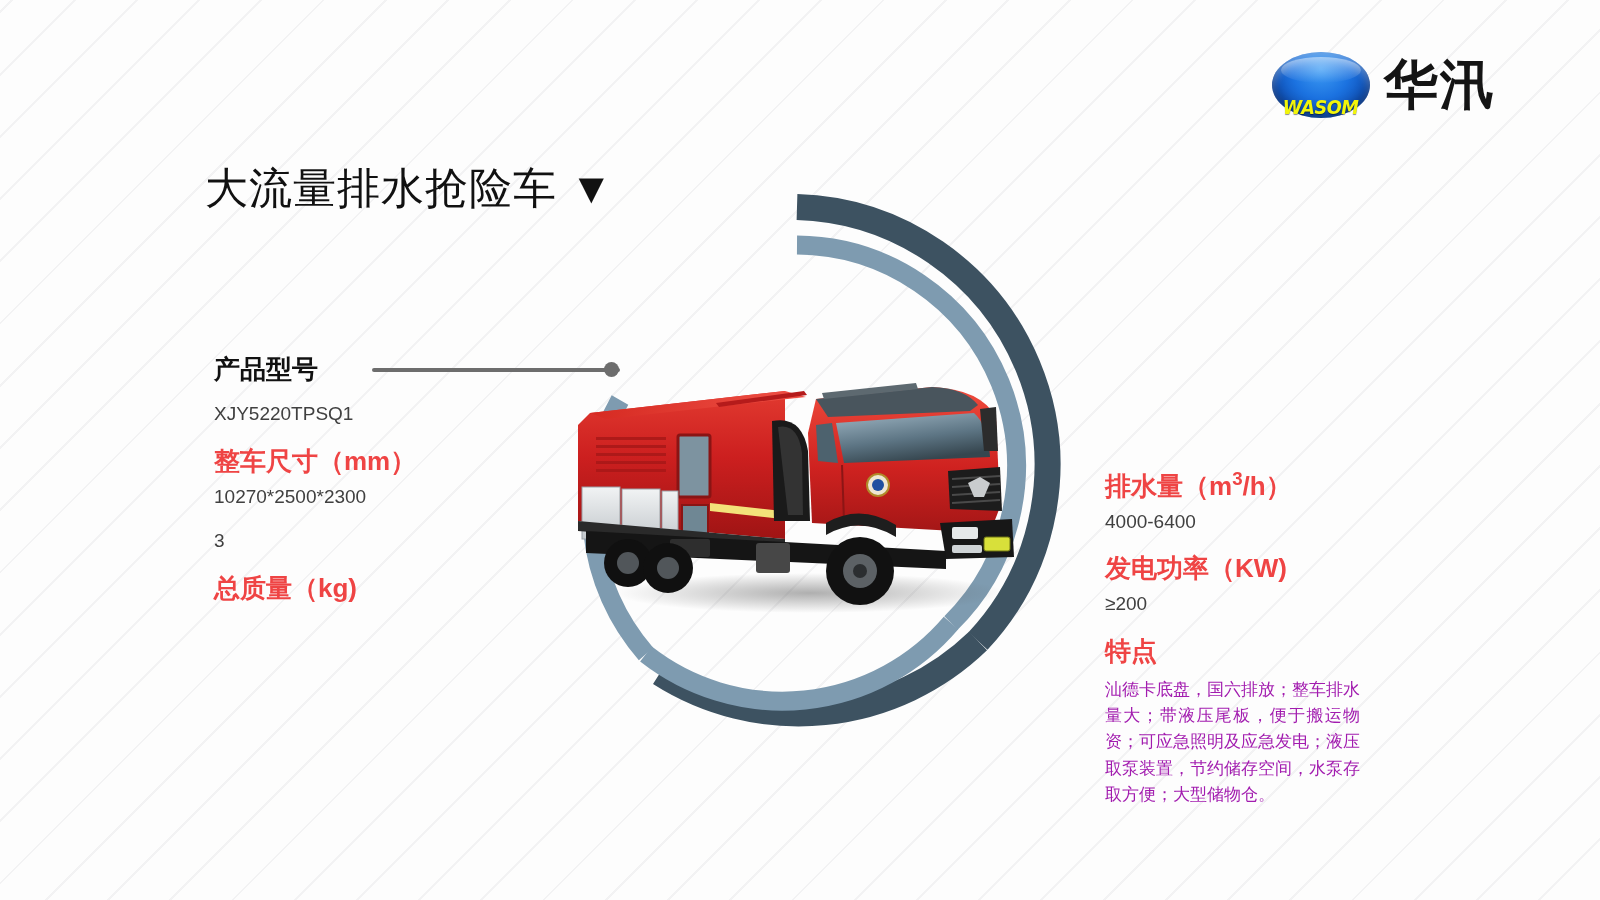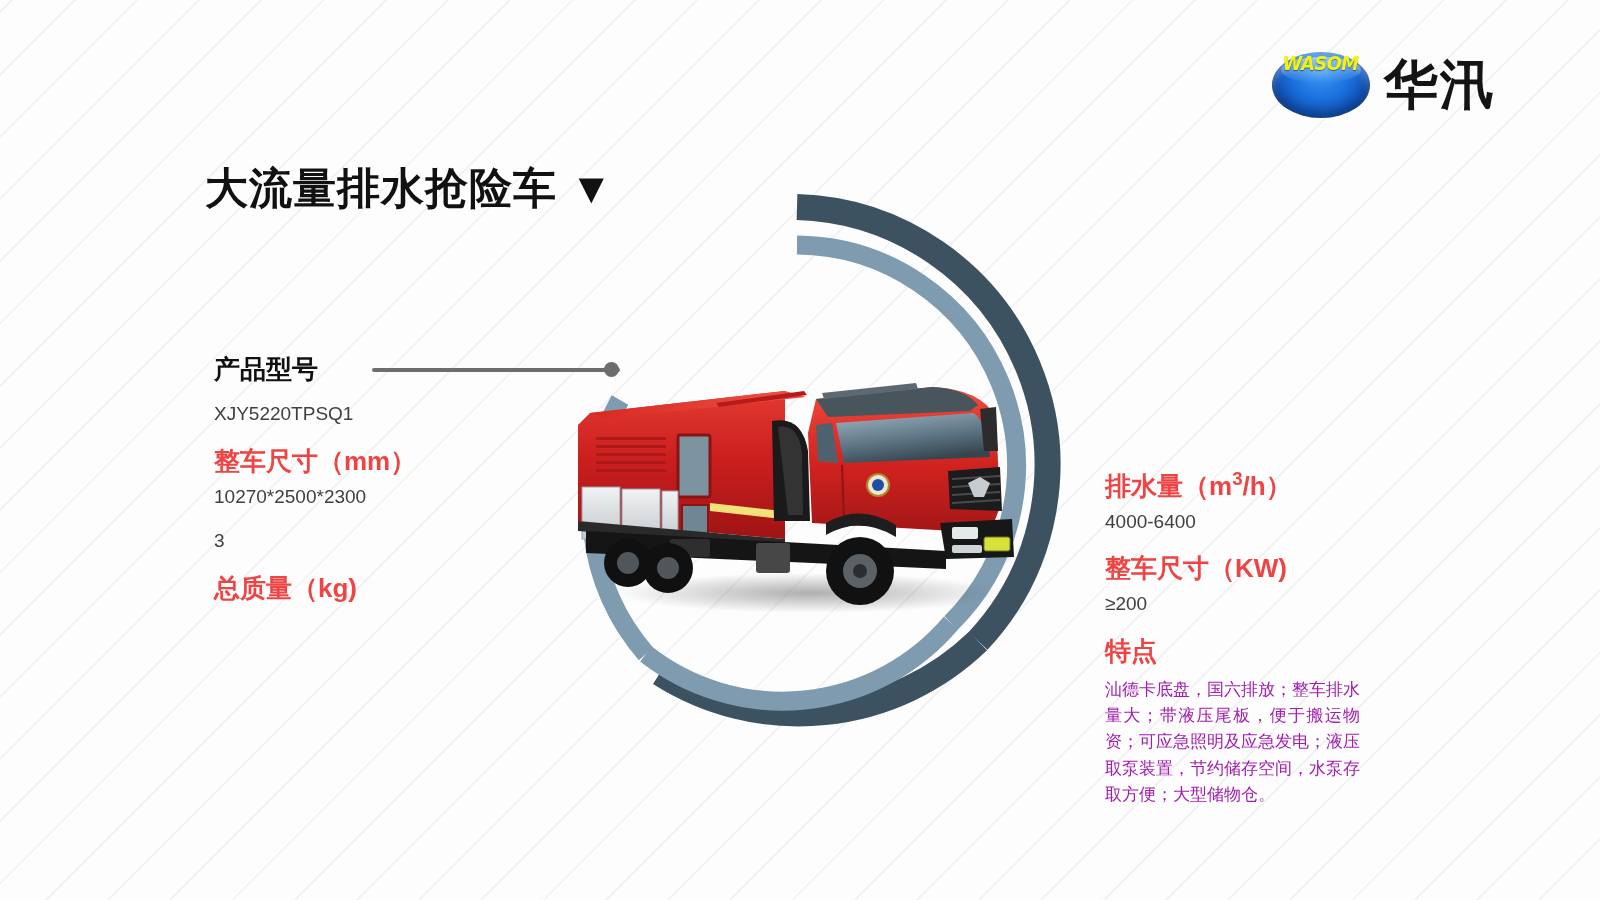--- a/index.html
+++ b/index.html
@@ -31,21 +31,21 @@
 
   
   #logo{
     position:absolute;left:1272px;top:46px;
     width:232px;height:78px;
     display:flex;align-items:center;gap:14px;
   }
   #logo-mark{
     position:relative;
     width:98px;height:66px;
-    display:flex;align-items:flex-start;justify-content:center;
+    display:flex;align-items:flex-end;justify-content:center;
   }
   #logo-mark .ell{
     position:absolute;left:0;top:0;width:98px;height:66px;
     border-radius:50%;
     background:radial-gradient(ellipse at 50% 26%,#3f9df5 0%,#1b72e0 42%,#0d49ad 78%,#0a3a8d 100%);
     box-shadow:inset 0 -6px 12px rgba(0,0,0,.30), inset 0 5px 9px rgba(255,255,255,.35);
   }
   #logo-mark .gloss{
     position:absolute;left:9px;top:5px;width:80px;height:26px;
     border-radius:50%;
@@ -62,21 +62,21 @@
   }
   #logo-cn{
     font-family:Liberation Serif, serif;
     font-weight:bold;font-size:54px;line-height:1;
     color:#141414;letter-spacing:2px;
   }
 
   
   #page-title{
     position:absolute;left:205px;top:160px;
-    font-size:43px;font-weight:bold;color:#111;
+    font-size:43px;font-weight:normal;color:#111;
     letter-spacing:1px;white-space:nowrap;
   }
 
   
   #arc-decor{position:absolute;left:0;top:0;width:1600px;height:900px;pointer-events:none;}
 
   
   #truck-photo{position:absolute;left:560px;top:325px;width:470px;height:300px;}
 
   
@@ -278,20 +278,20 @@
     <div class="spec-value">3</div>
 
     <div class="spec-label">总质量（kg)</div>
   </div>
 
   <div id="spec-right" class="spec-col">
 
     <div class="spec-label"><span>排水量（m</span><span class="sup">3</span><span>/h）</span></div>
     <div class="spec-value">4000-6400</div>
 
-    <div class="spec-label">整车尺寸（KW)</div>
+    <div class="spec-label">发电功率（KW)</div>
     <div class="spec-value">≥200</div>
 
     <div class="spec-label">特点</div>
     <div id="features-text">汕德卡底盘，国六排放；整车排水量大；带液压尾板，便于搬运物资；可应急照明及应急发电；液压取泵装置，节约储存空间，水泵存取方便；大型储物仓。</div>
   </div>
 
 </div>
 
 </body></html>

